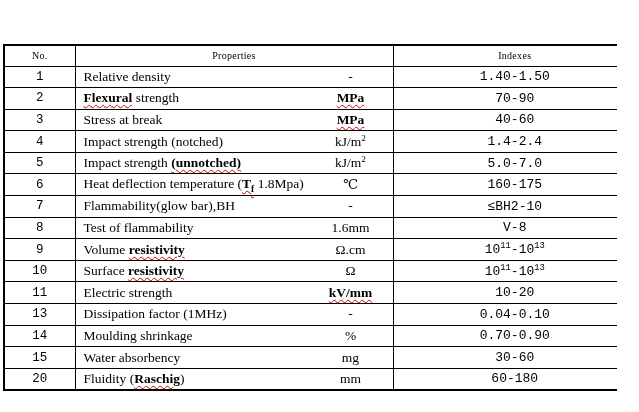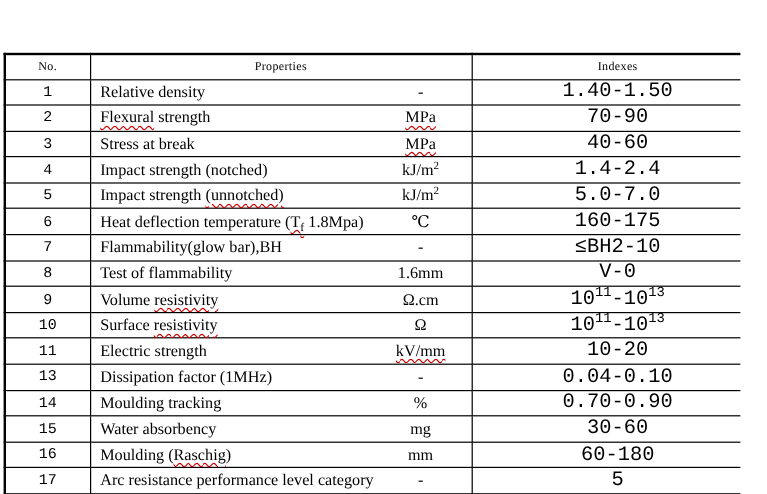--- a/index.html
+++ b/index.html
@@ -56,31 +56,32 @@
     flex: 0 1 72px;
     min-width: 0;
     text-align: center;
     margin-right: 6px;
     white-space: nowrap;
     font-size: 13.5px;
   }
   td.value-cell {
     text-align: center;
     font-family: "Liberation Mono", "DejaVu Sans Mono", monospace;
-    font-size: 17px;
+    font-size: 13px;
     white-space: nowrap;
   }
   sup { font-size: 0.68em; line-height: 0; vertical-align: super; }
   sub { font-size: 0.72em; line-height: 0; vertical-align: sub; }
   .sq {
     text-decoration-line: underline;
     text-decoration-style: wavy;
     text-decoration-color: var(--squiggle, #cc0000);
     text-decoration-thickness: 1px;
     text-underline-offset: 2px;
+    font-weight: bold;
   }
 </style>
 </head>
 <body>
 
 <div class="canvas">
   <table class="props-table">
     <colgroup>
       <col style="width:71px">
       <col style="width:318px">
@@ -165,21 +166,21 @@
           <td class="value-cell"><span>≤BH2-10</span></td>
         </tr>
         <tr>
           <td class="no-cell">8</td>
           <td class="prop-cell">
             <div class="prop-flex">
               <span class="prop-name"><span>Test of flammability</span></span>
               <span class="prop-unit"><span>1.6mm</span></span>
             </div>
           </td>
-          <td class="value-cell"><span>V-0</span></td>
+          <td class="value-cell"><span>V-8</span></td>
         </tr>
         <tr>
           <td class="no-cell">9</td>
           <td class="prop-cell">
             <div class="prop-flex">
               <span class="prop-name"><span>Volume </span><span class="sq">resistivity</span></span>
               <span class="prop-unit"><span>Ω.cm</span></span>
             </div>
           </td>
           <td class="value-cell"><span>10</span><sup>11</sup><span>-10</span><sup>13</sup></td>
@@ -211,51 +212,41 @@
               <span class="prop-name"><span>Dissipation factor (1MHz)</span></span>
               <span class="prop-unit"><span>-</span></span>
             </div>
           </td>
           <td class="value-cell"><span>0.04-0.10</span></td>
         </tr>
         <tr>
           <td class="no-cell">14</td>
           <td class="prop-cell">
             <div class="prop-flex">
-              <span class="prop-name"><span>Moulding tracking</span></span>
+              <span class="prop-name"><span>Moulding shrinkage</span></span>
               <span class="prop-unit"><span>%</span></span>
             </div>
           </td>
           <td class="value-cell"><span>0.70-0.90</span></td>
         </tr>
         <tr>
           <td class="no-cell">15</td>
           <td class="prop-cell">
             <div class="prop-flex">
               <span class="prop-name"><span>Water absorbency</span></span>
               <span class="prop-unit"><span>mg</span></span>
             </div>
           </td>
           <td class="value-cell"><span>30-60</span></td>
         </tr>
         <tr>
-          <td class="no-cell">16</td>
-          <td class="prop-cell">
-            <div class="prop-flex">
-              <span class="prop-name"><span>Moulding (</span><span class="sq">Raschig</span><span>)</span></span>
+          <td class="no-cell">20</td>
+          <td class="prop-cell">
+            <div class="prop-flex">
+              <span class="prop-name"><span>Fluidity (</span><span class="sq">Raschig</span><span>)</span></span>
               <span class="prop-unit"><span>mm</span></span>
             </div>
           </td>
           <td class="value-cell"><span>60-180</span></td>
-        </tr>
-        <tr>
-          <td class="no-cell">17</td>
-          <td class="prop-cell">
-            <div class="prop-flex">
-              <span class="prop-name"><span>Arc resistance performance level category</span></span>
-              <span class="prop-unit"><span>-</span></span>
-            </div>
-          </td>
-          <td class="value-cell"><span>5</span></td>
         </tr>
       </tbody>
   </table>
 </div>
 
 </body></html>

